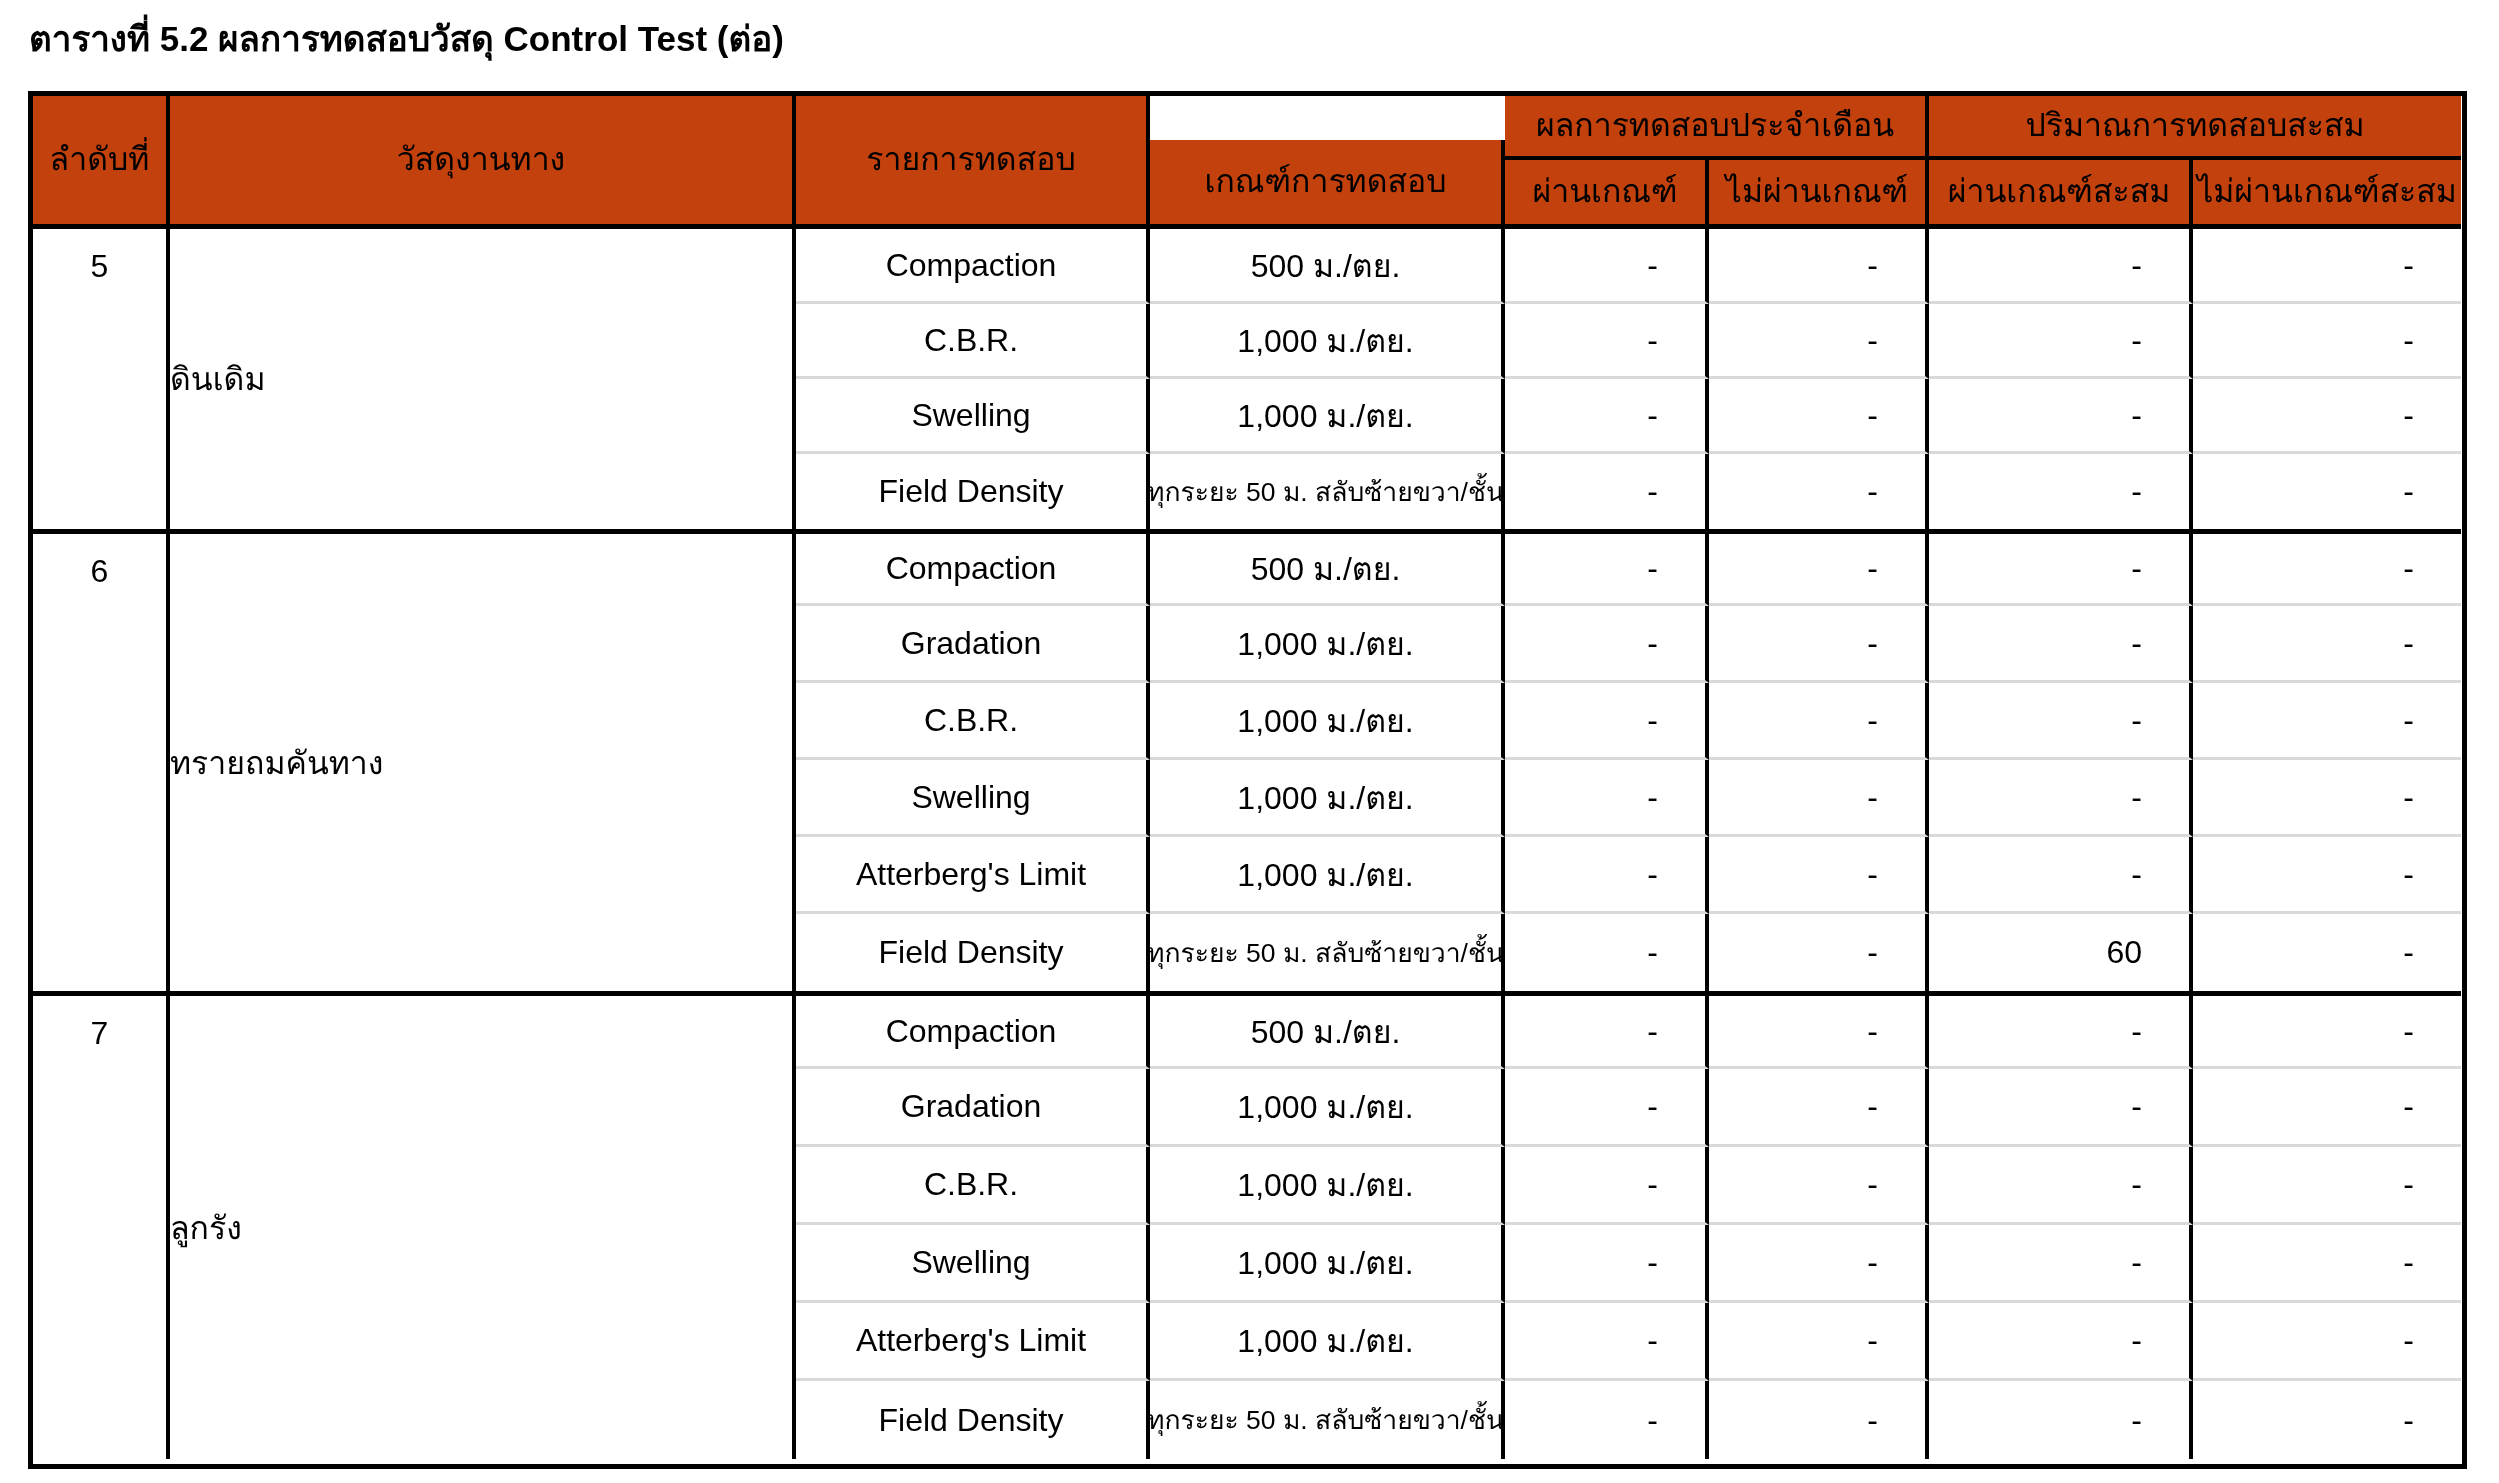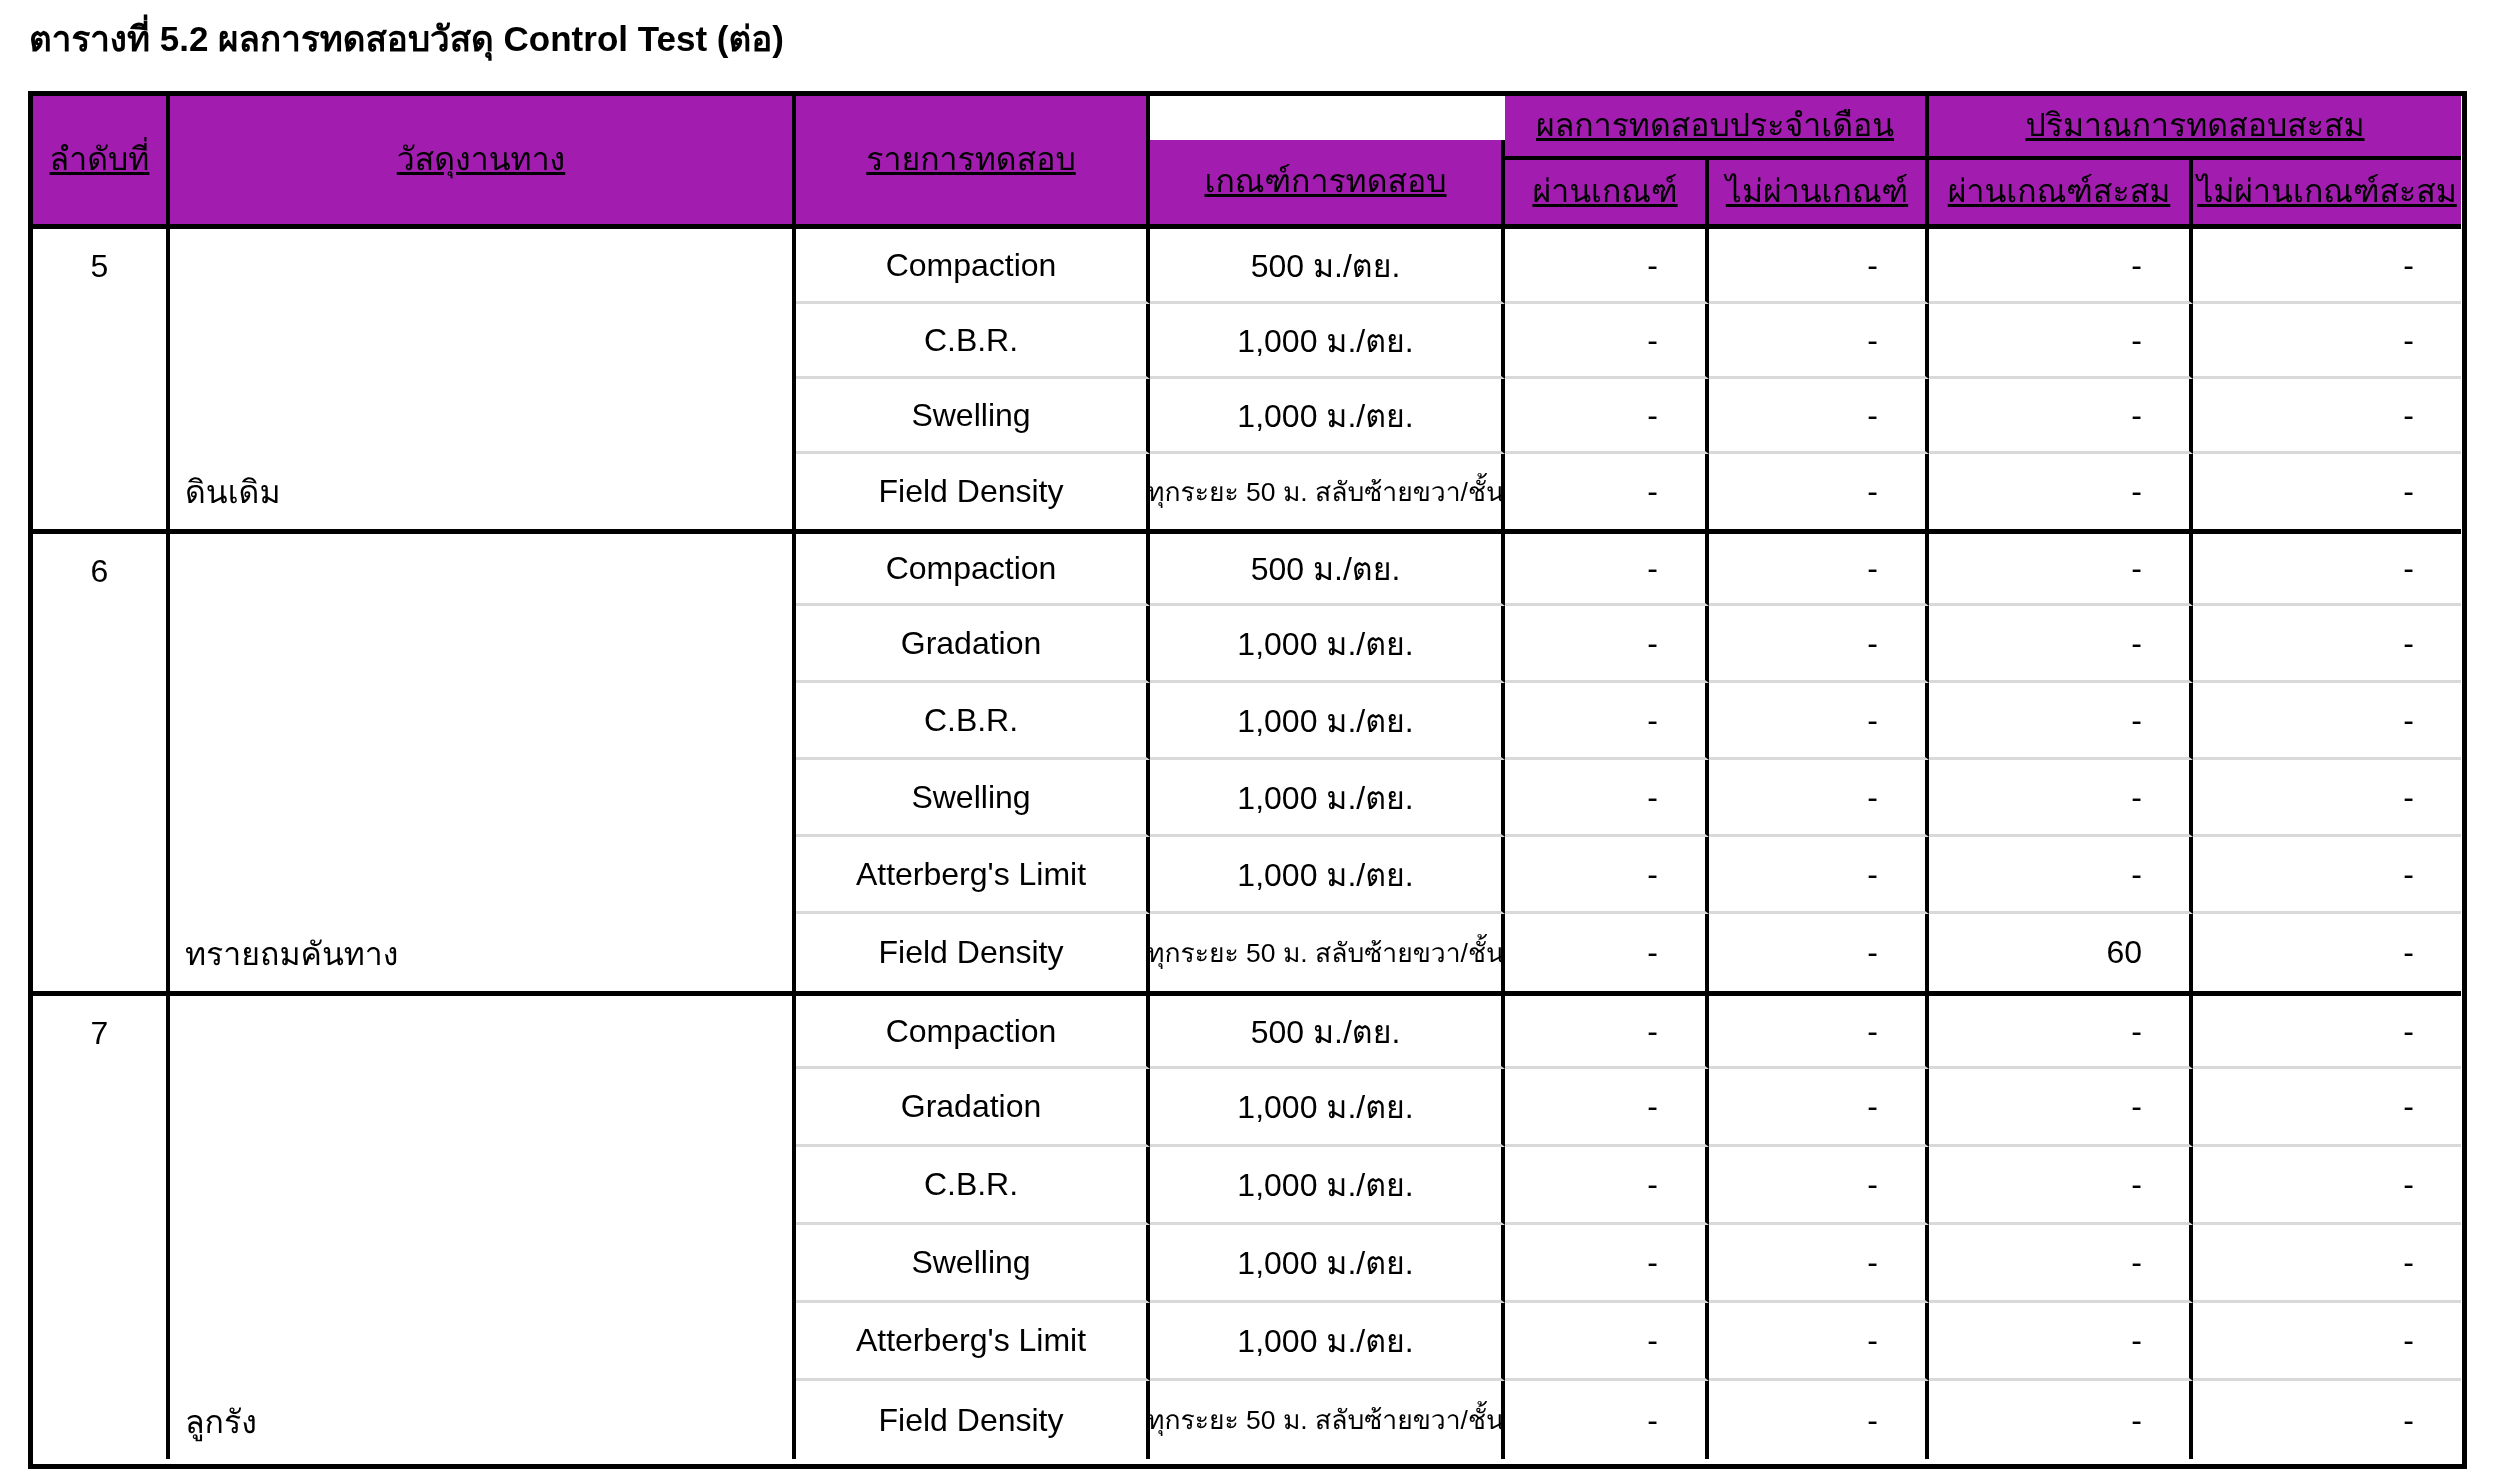--- a/index.html
+++ b/index.html
@@ -13,37 +13,37 @@
   }
   .tbl{
     position:absolute;left:28px;top:91px;
     width:2439px;height:1378px;box-sizing:border-box;
     border:5.6px solid #000;background:#fff;
     display:grid;
     grid-template-columns:137px 626px 354px 355px 204px 220px 264px 268px;
     grid-template-rows:64px 69px repeat(4,75px) repeat(6,77px) repeat(6,78px);
   }
   .hcell{
-    background:#a21caf;
+    background:#c2410c;
     display:flex;align-items:center;justify-content:center;text-align:center;
-    font-size:32px;box-sizing:border-box;line-height:1.1;text-decoration:underline;
+    font-size:32px;box-sizing:border-box;line-height:1.1;
   }
   .vline{border-right:4px solid #000;}
   .hsplit{border-bottom:4.8px solid #000;}   
   .hbottom{border-bottom:5.6px solid #000;}  
   .cell{
     box-sizing:border-box;background:#fff;
     display:flex;align-items:center;justify-content:center;
     font-size:32px;white-space:nowrap;overflow:hidden;
   }
   .rsep{border-bottom:3.2px solid #d9d9d9;}  
   .group-top{border-top:5.6px solid #000;}   
   .no-cell{align-items:flex-start;}
   .no-cell span{line-height:74px;}
-  .mat-cell{align-items:flex-end;justify-content:flex-start;padding-left:15px;}
+  .mat-cell{align-items:center;justify-content:flex-start;padding-left:0;}
   .mat-cell span{line-height:74px;}
   .val-cell{justify-content:flex-end;padding-right:47px;}
   .crit-small{font-size:26.5px;}
 </style>
 </head>
 <body>
 
 <div class="page-title">ตารางที่ 5.2 ผลการทดสอบวัสดุ Control Test (ต่อ)</div>
 
 <div class="tbl">

